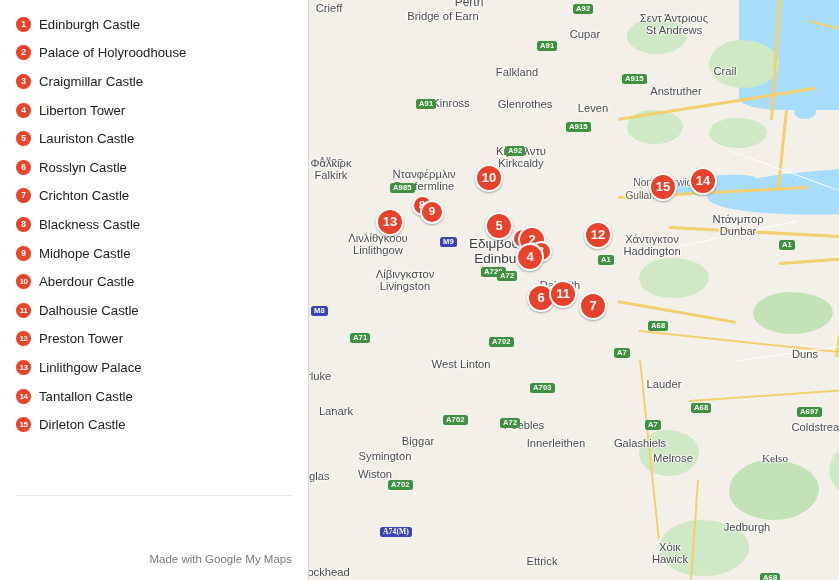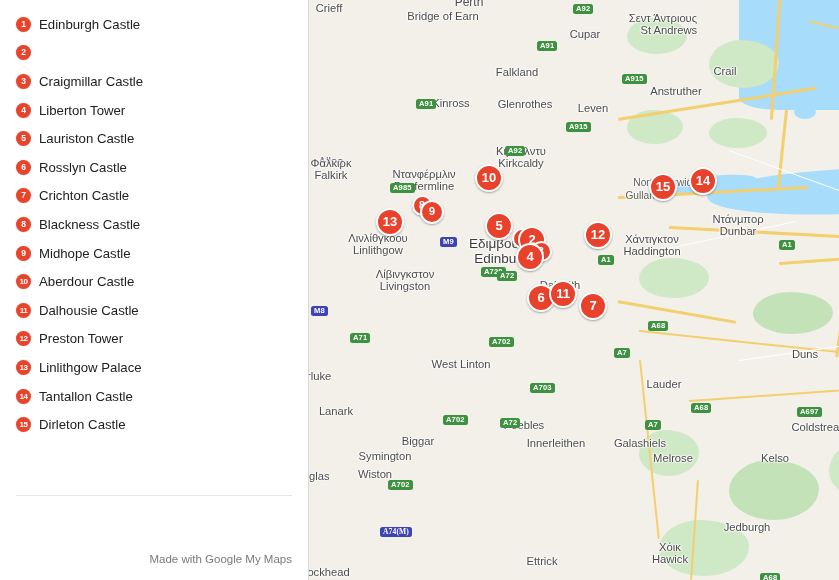--- a/index.html
+++ b/index.html
@@ -85,20 +85,21 @@
 <div class="app">
 
   <div class="sidebar">
     <ul class="legend-list">
         <li class="legend-item">
           <span class="badge">1</span>
           <span class="legend-label">Edinburgh Castle</span>
         </li>
         <li class="legend-item">
           <span class="badge">2</span>
+          <span class="legend-label">Palace of Holyroodhouse</span>
         </li>
         <li class="legend-item">
           <span class="badge">3</span>
           <span class="legend-label">Craigmillar Castle</span>
         </li>
         <li class="legend-item">
           <span class="badge">4</span>
           <span class="legend-label">Liberton Tower</span>
         </li>
         <li class="legend-item">
@@ -196,21 +197,21 @@
     <div class="road minor" style="left:430px;top:360px;width:160px;transform:rotate(-8deg);"></div>
 
     <div id="label-layer">
         <div class="lbl ctr town" style="left: 20px; top: 2px; text-align: center;"><span>Crieff</span></div>
         <div class="lbl ctr city" style="left: 160px; top: -4px;"><span>Perth</span></div>
         <div class="lbl ctr town" style="left: 134px; top: 10px;"><span>Bridge of Earn</span></div>
         <div class="lbl ctr town" style="left: 208px; top: 66px;"><span>Falkland</span></div>
         <div class="lbl ctr town" style="left: 142px; top: 97px;"><span>Kinross</span></div>
         <div class="lbl ctr town" style="left: 216px; top: 98px;"><span>Glenrothes</span></div>
         <div class="lbl ctr town" style="left: 276px; top: 28px;"><span>Cupar</span></div>
-        <div class="lbl ctr town" style="left: 354px; top: 12px; text-align: right;"><span class="gr">Σεντ Άντριους</span><span>St Andrews</span></div>
+        <div class="lbl ctr town" style="left: 365px; top: 12px;"><span class="gr">Σεντ Άντριους</span><span>St Andrews</span></div>
         <div class="lbl ctr town" style="left: 405px; top: 65px; margin-left: 11px;"><span>Crail</span></div>
         <div class="lbl ctr town" style="left: 367px; top: 85px;"><span>Anstruther</span></div>
         <div class="lbl ctr town" style="left: 284px; top: 102px;"><span>Leven</span></div>
         <div class="lbl ctr town" style="left: 22px; top: 155px;"><span>Alloa</span></div>
         <div class="lbl ctr town" style="left: 212px; top: 145px;"><span class="gr">Κιρκάλντυ</span><span>Kirkcaldy</span></div>
         <div class="lbl ctr town" style="left: 115px; top: 168px;"><span class="gr">Ντανφέρμλιν</span><span>Dunfermline</span></div>
         <div class="lbl ctr town" style="left: 22px; top: 157px;"><span class="gr">Φάλκιρκ</span><span>Falkirk</span></div>
         <div class="lbl ctr town" style="left: 69px; top: 232px;"><span class="gr">Λινλίθγκοου</span><span>Linlithgow</span></div>
         <div class="lbl ctr town" style="left: 96px; top: 268px;"><span class="gr">Λίβινγκστον</span><span>Livingston</span></div>
         <div class="lbl ctr big" style="left: 196px; top: 237px;"><span class="gr">Εδιμβούργο</span><span>Edinburgh</span></div>
@@ -226,21 +227,21 @@
         <div class="lbl ctr town" style="left: 76px; top: 450px;"><span>Symington</span></div>
         <div class="lbl ctr town" style="left: 66px; top: 468px;"><span>Wiston</span></div>
         <div class="lbl ctr town" style="left: 7px; top: 566px;"><span>Wanlockhead</span></div>
         <div class="lbl ctr town" style="left: 152px; top: 358px;"><span>West Linton</span></div>
         <div class="lbl ctr town" style="left: 215px; top: 419px;"><span>Peebles</span></div>
         <div class="lbl ctr town" style="left: 247px; top: 437px;"><span>Innerleithen</span></div>
         <div class="lbl ctr town" style="left: 233px; top: 555px;"><span>Ettrick</span></div>
         <div class="lbl ctr town" style="left: 355px; top: 378px;"><span>Lauder</span></div>
         <div class="lbl ctr town" style="left: 331px; top: 437px;"><span>Galashiels</span></div>
         <div class="lbl ctr town" style="left: 364px; top: 452px;"><span>Melrose</span></div>
-        <div class="lbl ctr town" style="left: 466px; top: 452px;"><span>Kelso</span></div>
+        <div class="lbl ctr town" style="left: 466px; top: 452px; font-family: Liberation Serif, serif;"><span>Kelso</span></div>
         <div class="lbl ctr town" style="left: 496px; top: 348px;"><span>Duns</span></div>
         <div class="lbl ctr town" style="left: 511px; top: 421px;"><span>Coldstream</span></div>
         <div class="lbl ctr town" style="left: 438px; top: 521px;"><span>Jedburgh</span></div>
         <div class="lbl ctr town" style="left: 361px; top: 541px;"><span class="gr">Χόικ</span><span>Hawick</span></div>
       </div>
     <div id="shield-layer">
         <div class="shield" style="left: 264px; top: 4px;">A92</div>
         <div class="shield" style="left: 228px; top: 41px;">A91</div>
         <div class="shield" style="left: 107px; top: 99px;">A91</div>
         <div class="shield" style="left: 313px; top: 74px;">A915</div>

